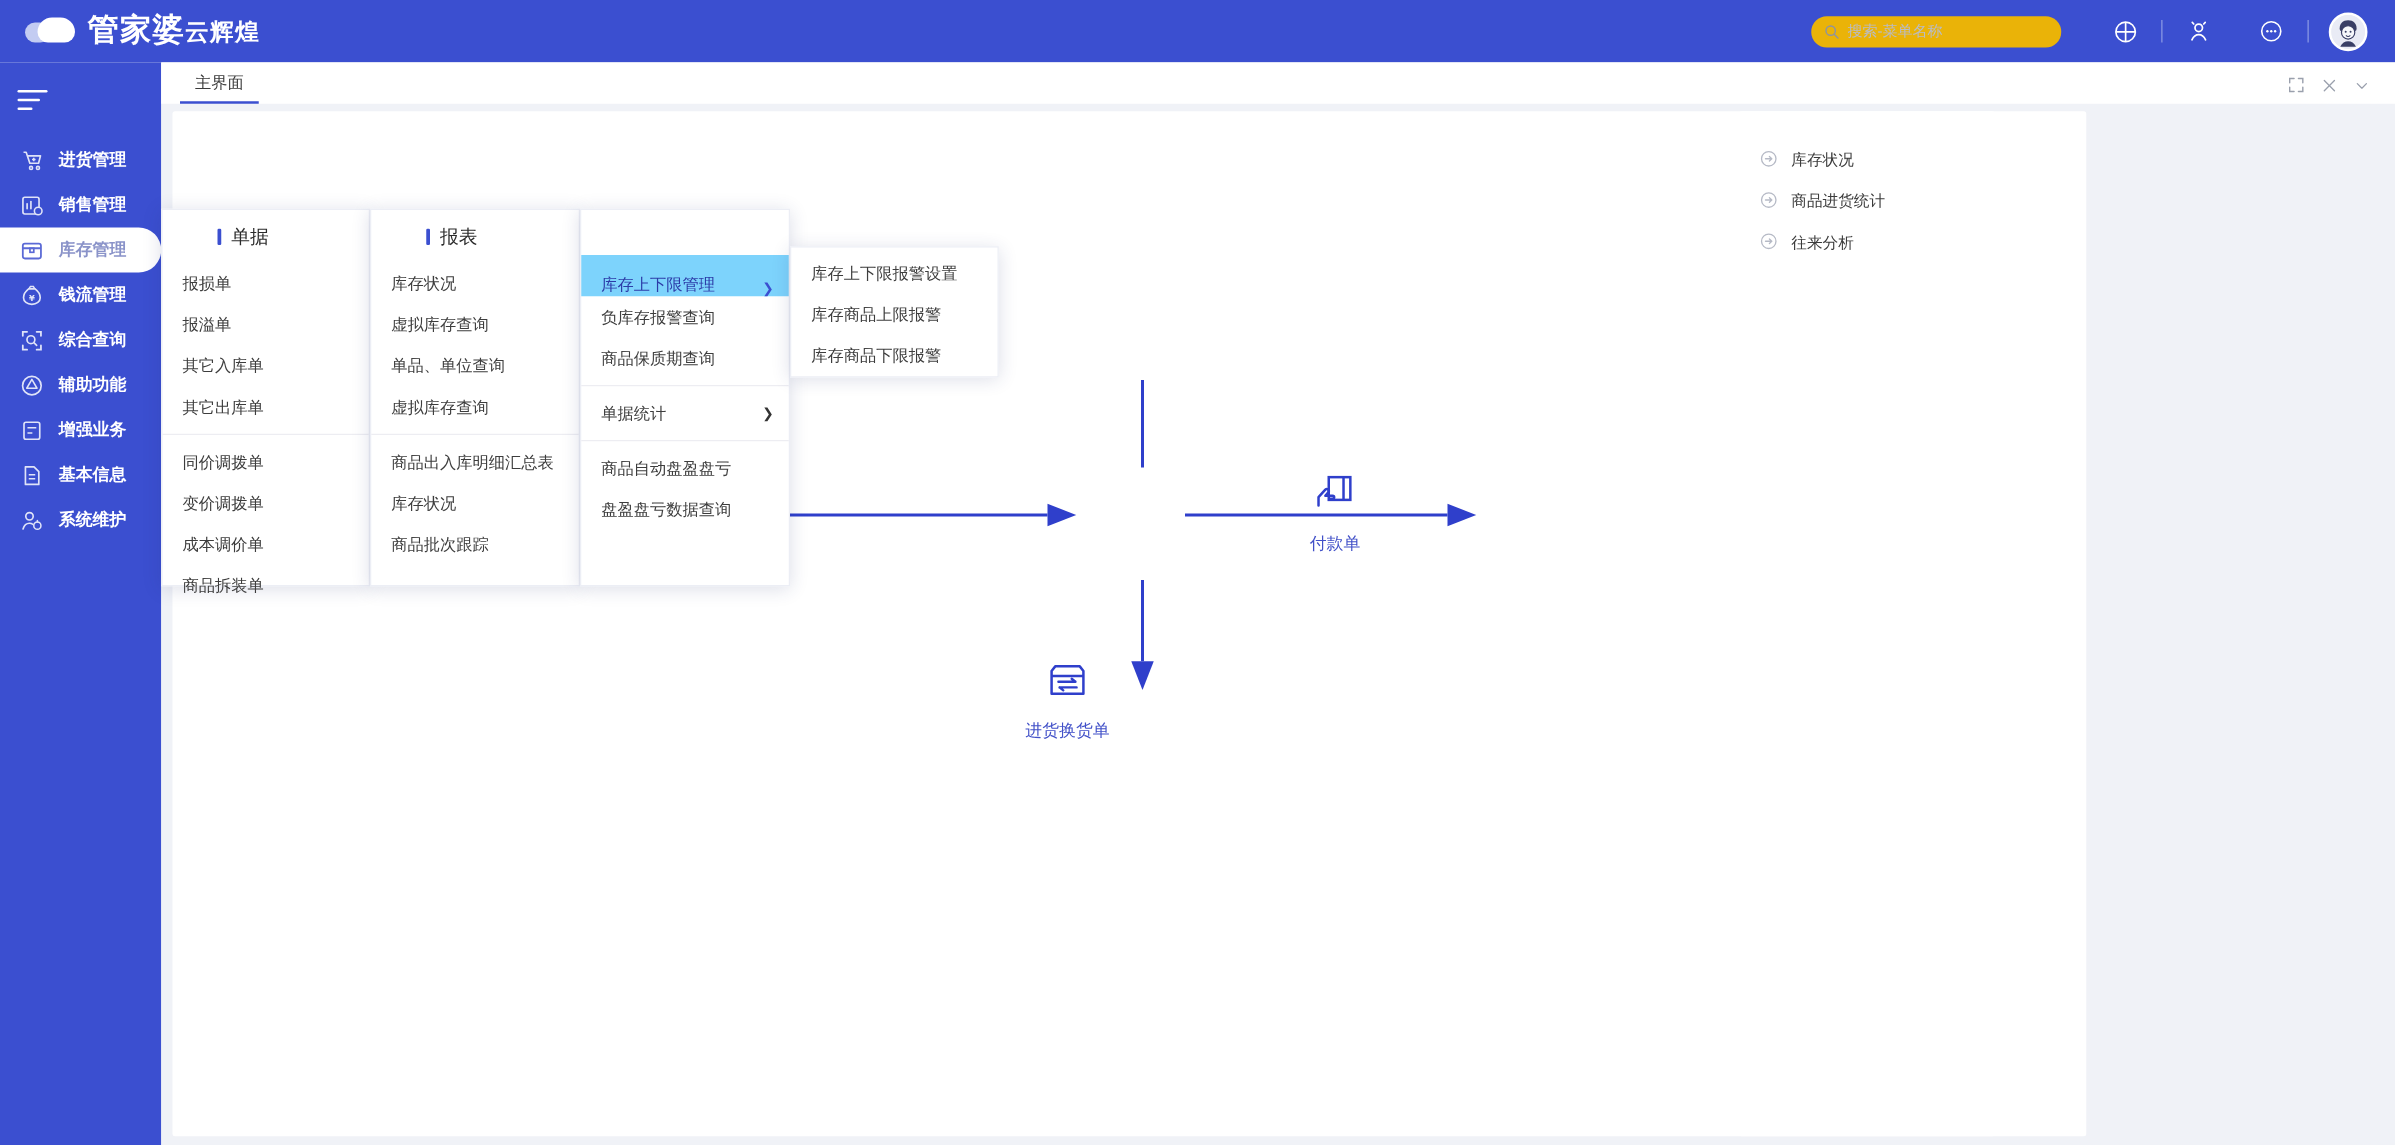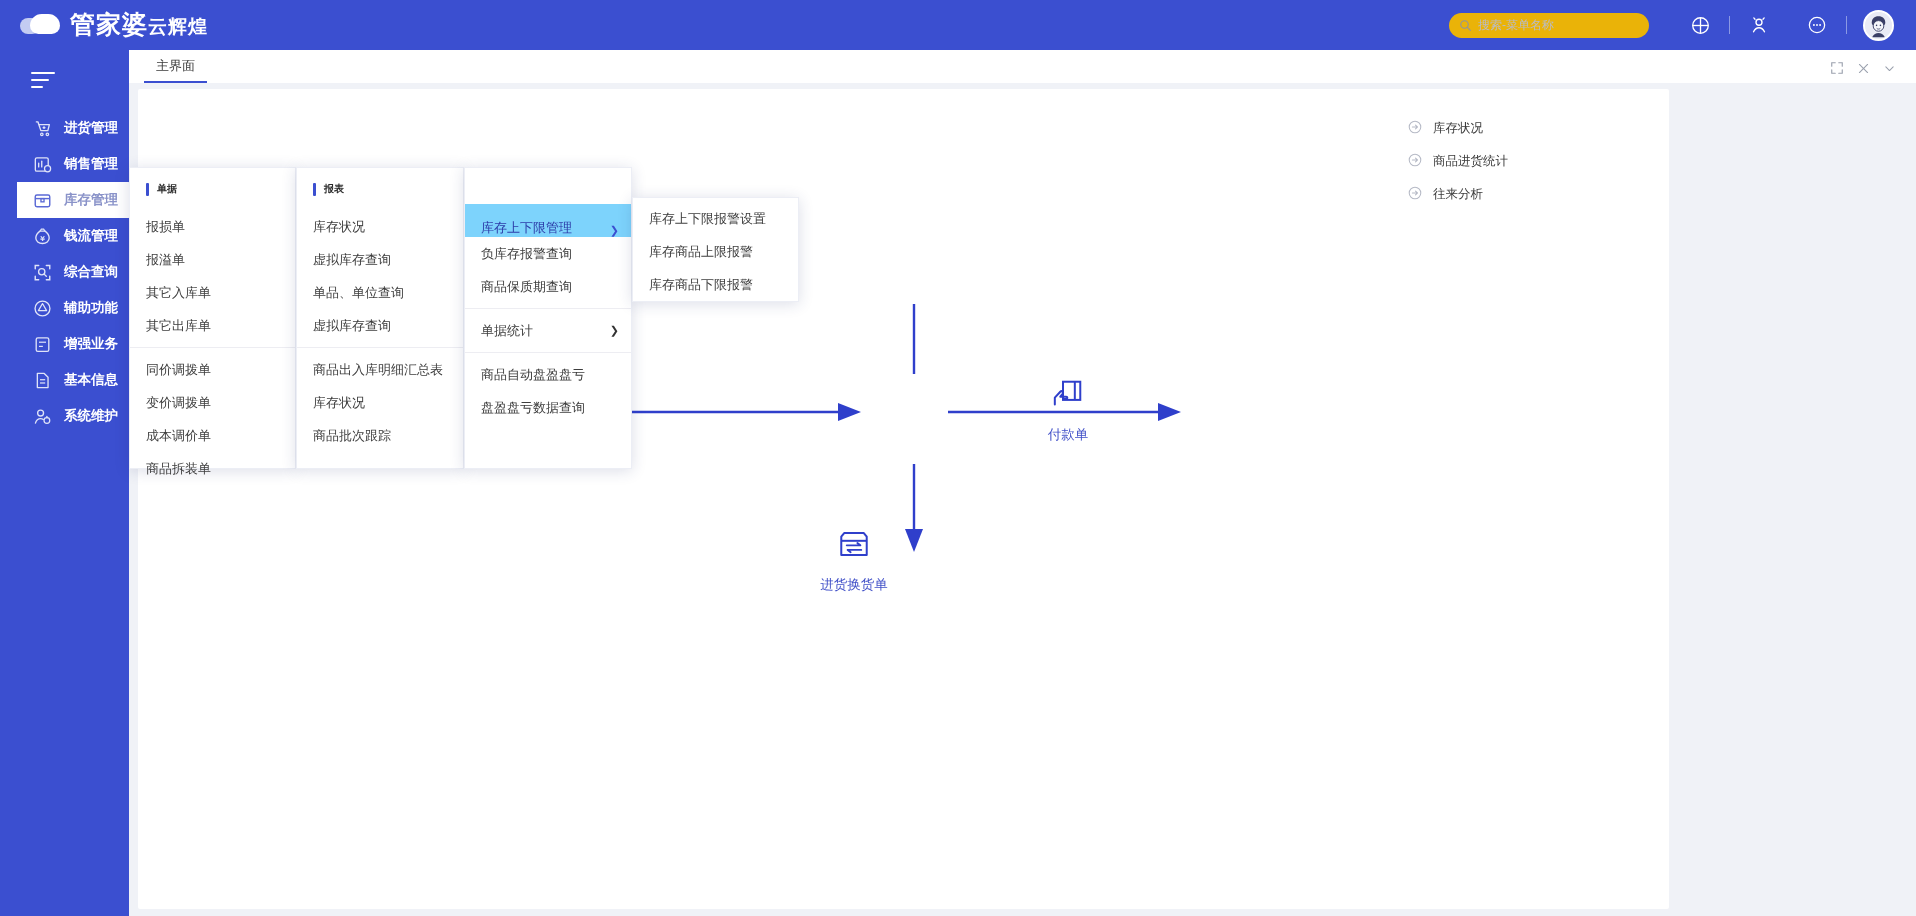--- a/index.html
+++ b/index.html
@@ -54,21 +54,20 @@
   .avatar {
     width: 31px; height: 31px; border-radius: 50%; background: #e8eaf4;
     border: 2px solid #ffffff; margin-left: 16px;
     display: flex; align-items: center; justify-content: center; overflow: hidden;
   }
 
   
   .sidebar {
     position: absolute; left: 0; top: 50px; width: 129px; height: 866px;
     background: #3b4fd0;
-    padding-left: 17px;
   }
   .hamburger { margin: 22px 0 0 14px; width: 26px; }
   .hamburger div { height: 2px; background: #ffffff; margin-bottom: 5px; border-radius: 1px; }
   .hamburger div:nth-child(1) { width: 24px; }
   .hamburger div:nth-child(2) { width: 18px; }
   .hamburger div:nth-child(3) { width: 12px; }
 
   .nav { margin-top: 22px; }
   .nav-item {
     height: 36px; display: flex; align-items: center; padding-left: 14px;
@@ -123,21 +122,21 @@
   }
 
   
   .menu-col {
     position: absolute; background: #ffffff;
     box-shadow: 0 2px 14px rgba(40,50,110,0.16);
     border: 1px solid #eceef5;
   }
   .menu-head {
     display: flex; align-items: center; height: 42px; padding-left: 16px;
-    font-size: 10px; font-weight: bold; color: #2b2b2b;
+    font-size: 15px; font-weight: normal; color: #2b2b2b; margin-left: 28px;
   }
   .menu-head .bar {
     width: 3px; height: 13px; background: #3b4fd0; margin-right: 8px; border-radius: 1px;
   }
   .menu-item {
     display: flex; align-items: center; height: 33px; padding-left: 16px; padding-right: 12px;
     font-size: 13px; color: #3d3d3d; cursor: pointer;
   }
   .menu-item.hl { background: #7dd3fc; color: #2c3ca8; align-items: flex-end; }
   .menu-item .chev { margin-left: auto; color: #3b4fd0; font-size: 11px; }

